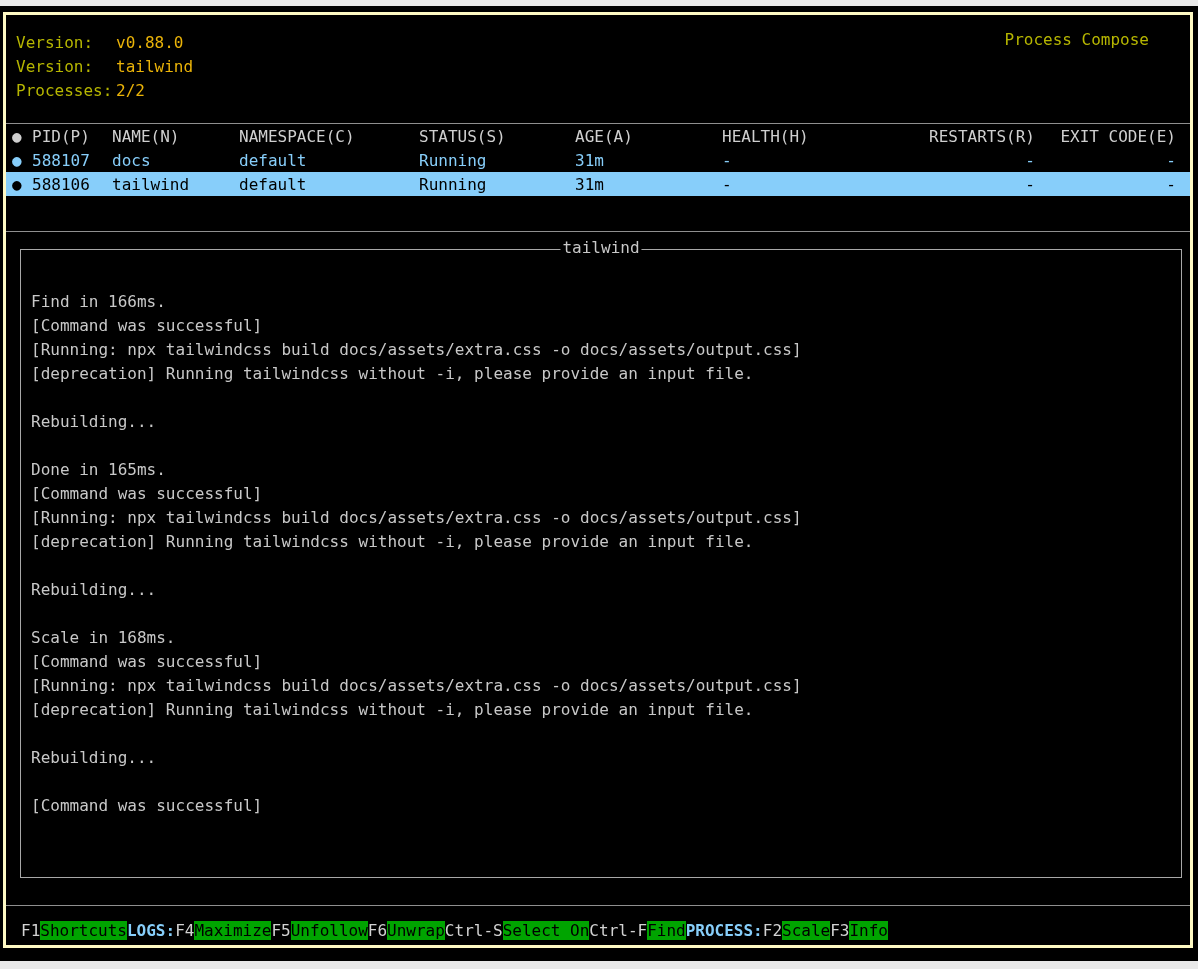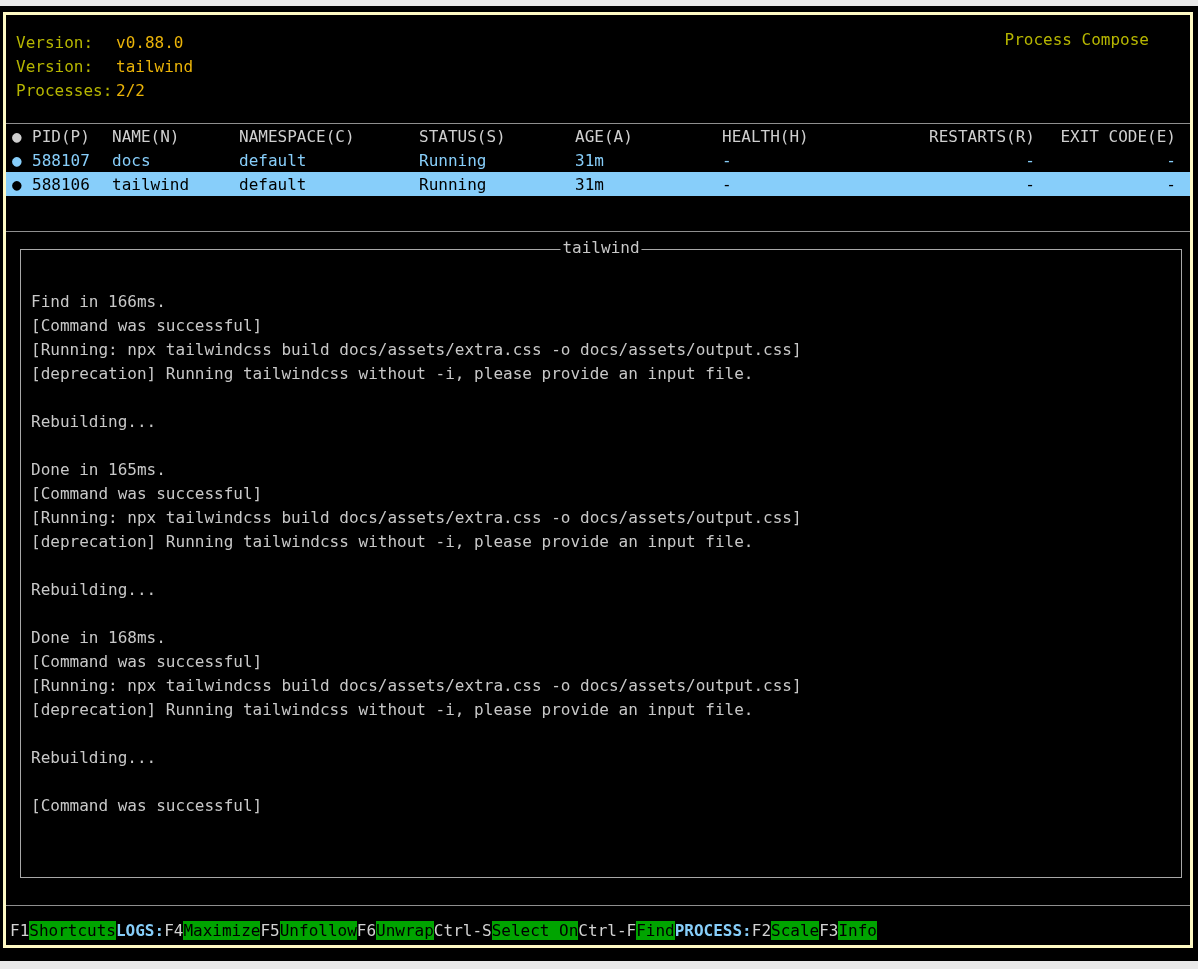--- a/index.html
+++ b/index.html
@@ -57,21 +57,21 @@
   }
   .log-title {
     position: absolute; top: -12px; left: 50%; transform: translateX(-50%);
     background: #000; padding: 0 2px; color: #c8c8c8;
   }
   .log-content { padding: 40px 8px 0 10px; color: #c8c8c8; }
   .log-line { height: 24px; line-height: 24px; white-space: pre; overflow: hidden; }
   
   .bottom-sep { position: absolute; left: 0; top: 890px; width: 100%; border-top: 1px solid #8f8f8f; }
   .status-bar {
-    position: absolute; left: 4px; top: 903px;
+    position: absolute; left: 15px; top: 903px;
     height: 24px; display: flex; align-items: center;
     white-space: pre;
   }
   .sb-key { color: #d2d2d2; }
   .sb-chip { background: #00a400; color: #000; }
   .sb-section { color: #87cefa; font-weight: bold; }
 </style>
 </head>
 <body>
 
@@ -152,21 +152,21 @@
           <div class="log-line">&nbsp;</div>
           <div class="log-line">Rebuilding...</div>
           <div class="log-line">&nbsp;</div>
           <div class="log-line">Done in 165ms.</div>
           <div class="log-line">[Command was successful]</div>
           <div class="log-line">[Running: npx tailwindcss build docs/assets/extra.css -o docs/assets/output.css]</div>
           <div class="log-line">[deprecation] Running tailwindcss without -i, please provide an input file.</div>
           <div class="log-line">&nbsp;</div>
           <div class="log-line">Rebuilding...</div>
           <div class="log-line">&nbsp;</div>
-          <div class="log-line">Done in 168ms.</div>
+          <div class="log-line">Scale in 168ms.</div>
           <div class="log-line">[Command was successful]</div>
           <div class="log-line">[Running: npx tailwindcss build docs/assets/extra.css -o docs/assets/output.css]</div>
           <div class="log-line">[deprecation] Running tailwindcss without -i, please provide an input file.</div>
           <div class="log-line">&nbsp;</div>
           <div class="log-line">Rebuilding...</div>
           <div class="log-line">&nbsp;</div>
           <div class="log-line">[Command was successful]</div>
         </div>
     </div>
 

